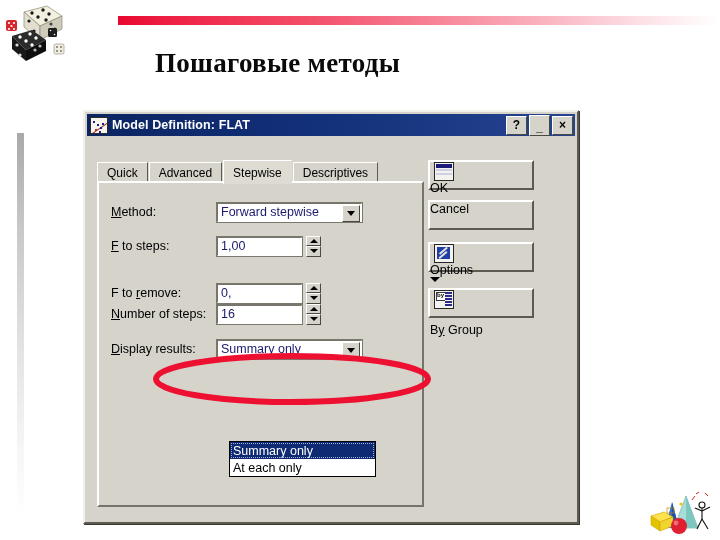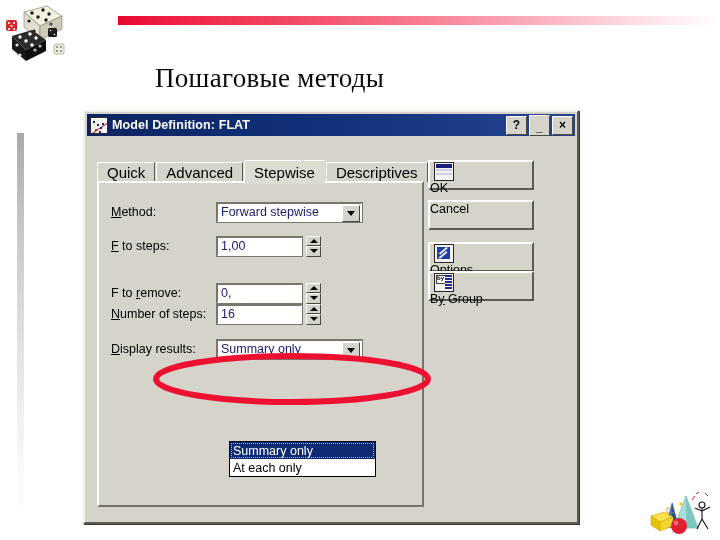--- a/index.html
+++ b/index.html
@@ -16,23 +16,22 @@
   #dice-art{position:absolute;left:2px;top:0px;width:72px;height:62px;}
   #corner-art{position:absolute;left:648px;top:488px;width:66px;height:46px;}
   #left-stripe{
     position:absolute;left:17px;top:133px;width:7px;height:385px;
     background:linear-gradient(to bottom,#a9a9a9 0%,#c8c8c8 25%,#e2e2e2 55%,#f6f6f6 82%,#ffffff 100%);
   }
 
   #slide-title{
     position:absolute;left:155px;top:48px;width:520px;
     font-family:"Liberation Serif","DejaVu Serif",serif;
-    font-weight:normal;font-size:27px;color:#0a0a0a;letter-spacing:.3px;
+    font-weight:bold;font-size:27px;color:#0a0a0a;letter-spacing:.3px;
     white-space:nowrap;
-    margin-top:15px;
   }
 
   
   #dialog{
     position:absolute;left:83px;top:110px;width:452px;height:410px;
     background:#d6d3cb;
     border-top:2px solid #f2f1ec;border-left:2px solid #f2f1ec;
     border-right:2px solid #5d5a52;border-bottom:2px solid #5d5a52;
     box-shadow:1px 1px 0 #3a382f;
     font-size:12px;color:#000;padding-left:40px;
@@ -68,21 +67,21 @@
   }
   #tb-min{align-items:flex-end;padding-bottom:2px;}
 
   
   #tabstrip{position:absolute;left:12px;top:48px;height:22px;display:flex;align-items:flex-end;}
   .tab{
     height:19px;padding:0 9px;margin-right:1px;
     background:#d6d3cb;
     border-top:1px solid #ffffff;border-left:1px solid #ffffff;
     border-right:1px solid #5d5a52;
-    display:flex;align-items:center;font-size:15px;color:#000;white-space:nowrap;
+    display:flex;align-items:center;font-size:12px;color:#000;white-space:nowrap;
   }
   .tab.active{
     height:23px;margin-bottom:-2px;
     background:#dedbd3;border-right:1px solid #dedbd3;border-left:1px solid #ffffff;
     position:relative;z-index:3;font-weight:normal;
   }
 
   #tabpanel{
     position:absolute;left:12px;top:69px;width:323px;height:322px;
     background:#d6d3cb;
@@ -334,21 +333,21 @@
   <div class="btn" style="top:88px;">
     <span class="cap">Cancel</span>
   </div>
 
   <div class="btn" style="top:130px;">
     <span class="bicon ic-tool"></span>
     <span class="cap">Options</span>
     <span class="opt-arrow"></span>
   </div>
 
-  <div class="btn" style="top:159px;">
+  <div class="btn" style="top:176px;gap:14px;">
     <span class="bicon ic-bygrp">
         <span class="bygrp-by">by</span>
       </span>
     <span class="cap"><span>B</span><u>y</u><span> Group</span></span>
   </div>
 </div>
 
 <svg id="annotation" viewBox="0 0 285 55">
   <ellipse cx="142" cy="27" rx="136" ry="23" fill="none" stroke="#ee1030" stroke-width="6"></ellipse>
 </svg>

